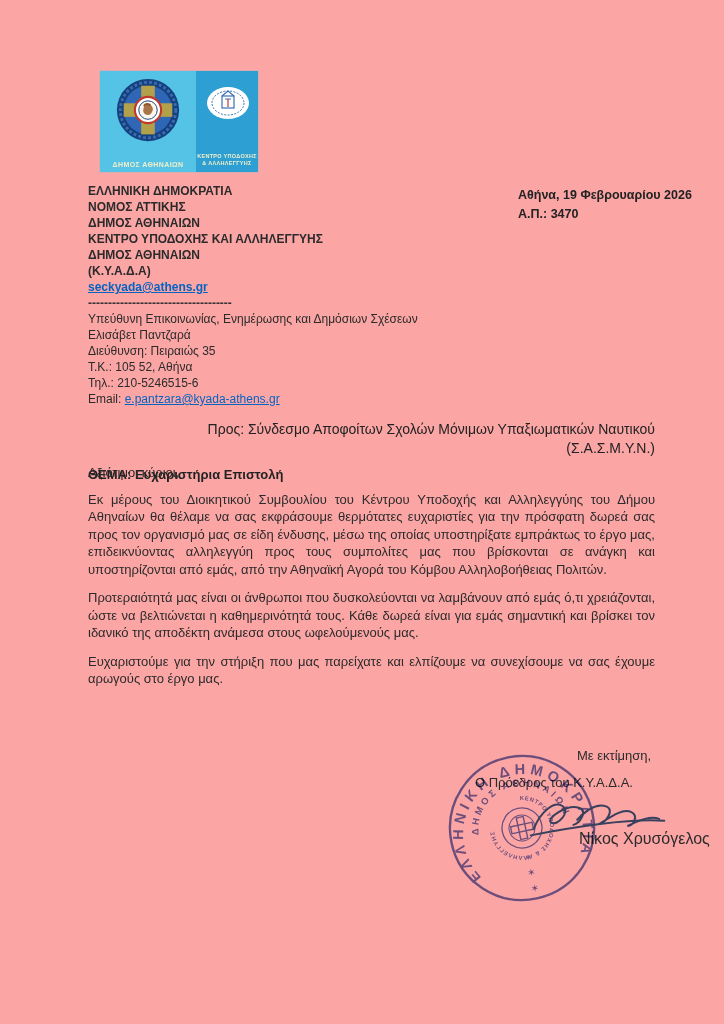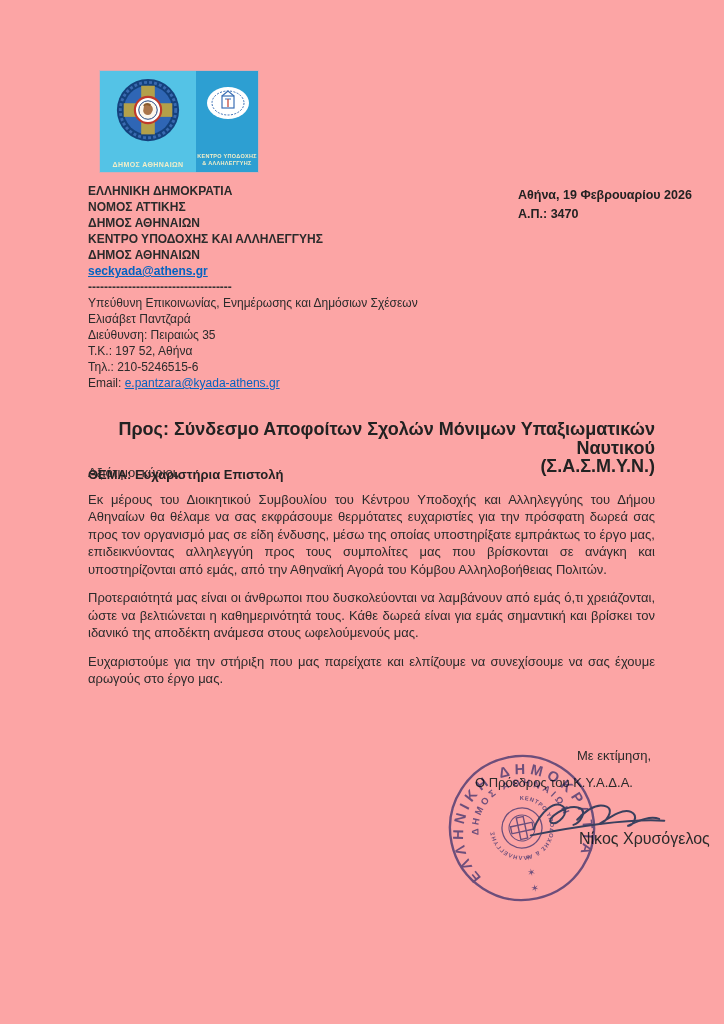--- a/index.html
+++ b/index.html
@@ -28,21 +28,21 @@
   
   .sender{position:absolute;left:88px;top:183px;font-size:12px;line-height:16px;}
   .sender .b{font-weight:bold;}
   .sender a{color:#0563c1;font-weight:bold;text-decoration:underline;}
   .divider{font-weight:bold;font-size:12px;letter-spacing:0;color:#333;}
   .contact{font-weight:normal;}
   .contact a{font-weight:normal;}
   
   .meta{position:absolute;left:518px;top:186px;font-size:12.5px;font-weight:bold;line-height:19px;color:#222;}
   
-  .recipient{position:absolute;left:88px;top:420px;width:567px;text-align:right;font-weight:bold;font-size:18px;line-height:18.5px;color:#222;}
+  .recipient{position:absolute;left:88px;top:420px;width:567px;text-align:right;font-weight:normal;font-size:14px;line-height:18.5px;color:#222;}
   
   .subject{position:absolute;left:88px;top:467px;font-weight:bold;font-size:13px;color:#222;}
   .bodytext{position:absolute;left:88px;top:464px;width:567px;font-size:13px;line-height:17.5px;text-align:justify;}
   .bodytext .sal{margin:0 0 9px 0;text-align:left;}
   .bodytext p{margin:0 0 11px 0;}
   
   .regards{position:absolute;left:577px;top:748px;font-size:13px;}
   .ptitle{position:absolute;left:475px;top:775px;font-size:13px;}
   .sig-name{position:absolute;left:547px;top:830px;font-size:16px;margin-left:32px;}
   .signature{position:absolute;left:528px;top:789px;width:140px;height:50px;transform:rotate(-2deg);z-index:4;}
@@ -88,26 +88,27 @@
       </div>
     </div>
   </div>
 
   <div class="sender">
     <div class="b">ΕΛΛΗΝΙΚΗ ΔΗΜΟΚΡΑΤΙΑ</div>
     <div class="b">ΝΟΜΟΣ ΑΤΤΙΚΗΣ</div>
     <div class="b">ΔΗΜΟΣ ΑΘΗΝΑΙΩΝ</div>
     <div class="b">ΚΕΝΤΡΟ ΥΠΟΔΟΧΗΣ ΚΑΙ ΑΛΛΗΛΕΓΓΥΗΣ</div>
     <div class="b">ΔΗΜΟΣ ΑΘΗΝΑΙΩΝ</div>
+    <div class="b">(Κ.Υ.Α.Δ.Α)</div>
     <div><a href="#">seckyada@athens.gr</a></div>
     <div class="divider">------------------------------------</div>
     <div class="contact">Υπεύθυνη Επικοινωνίας, Ενημέρωσης και Δημόσιων Σχέσεων</div>
     <div class="contact">Ελισάβετ Παντζαρά</div>
     <div class="contact">Διεύθυνση: Πειραιώς 35</div>
-    <div class="contact">Τ.Κ.: 197 52, Αθήνα</div>
+    <div class="contact">Τ.Κ.: 105 52, Αθήνα</div>
     <div class="contact">Τηλ.: 210-5246515-6</div>
     <div class="contact"><span>Email: </span><a href="#" style="font-weight:normal">e.pantzara@kyada-athens.gr</a></div>
   </div>
 
   <div class="meta">
     <div>Αθήνα, 19 Φεβρουαρίου 2026</div>
     <div>Α.Π.: 3470</div>
   </div>
 
   <div class="recipient">

